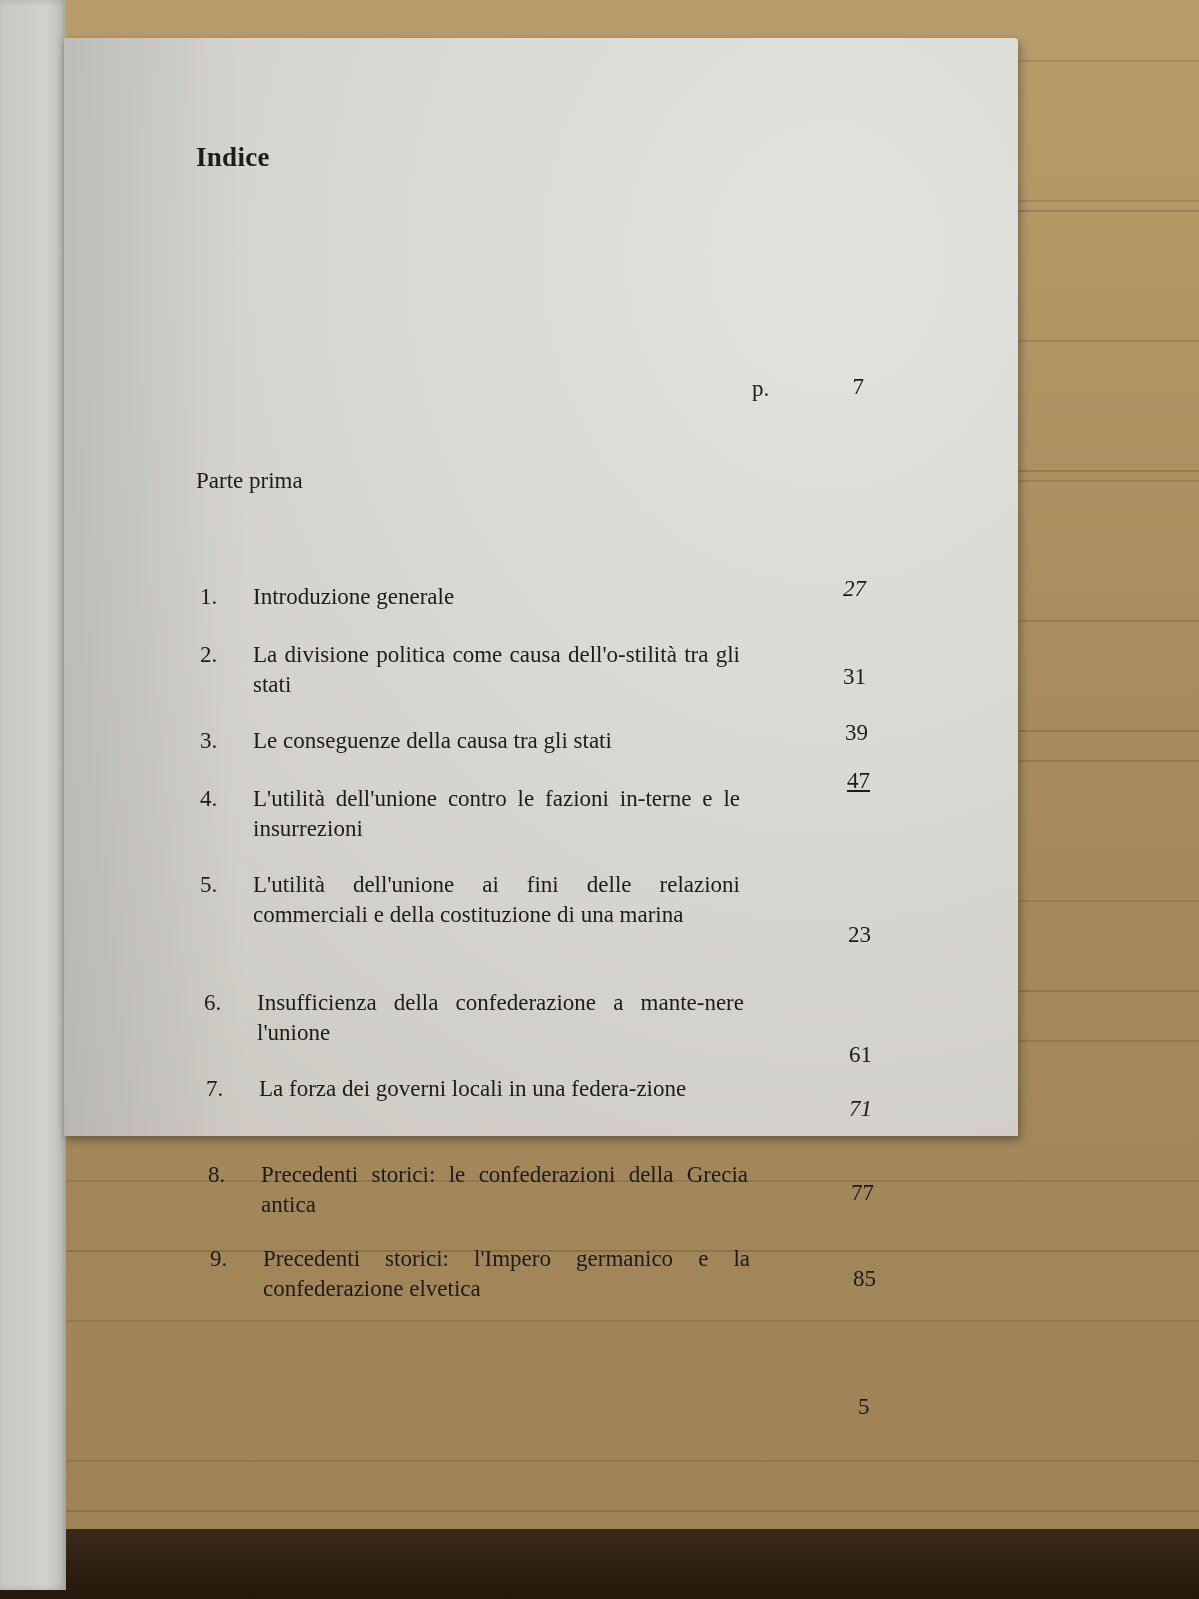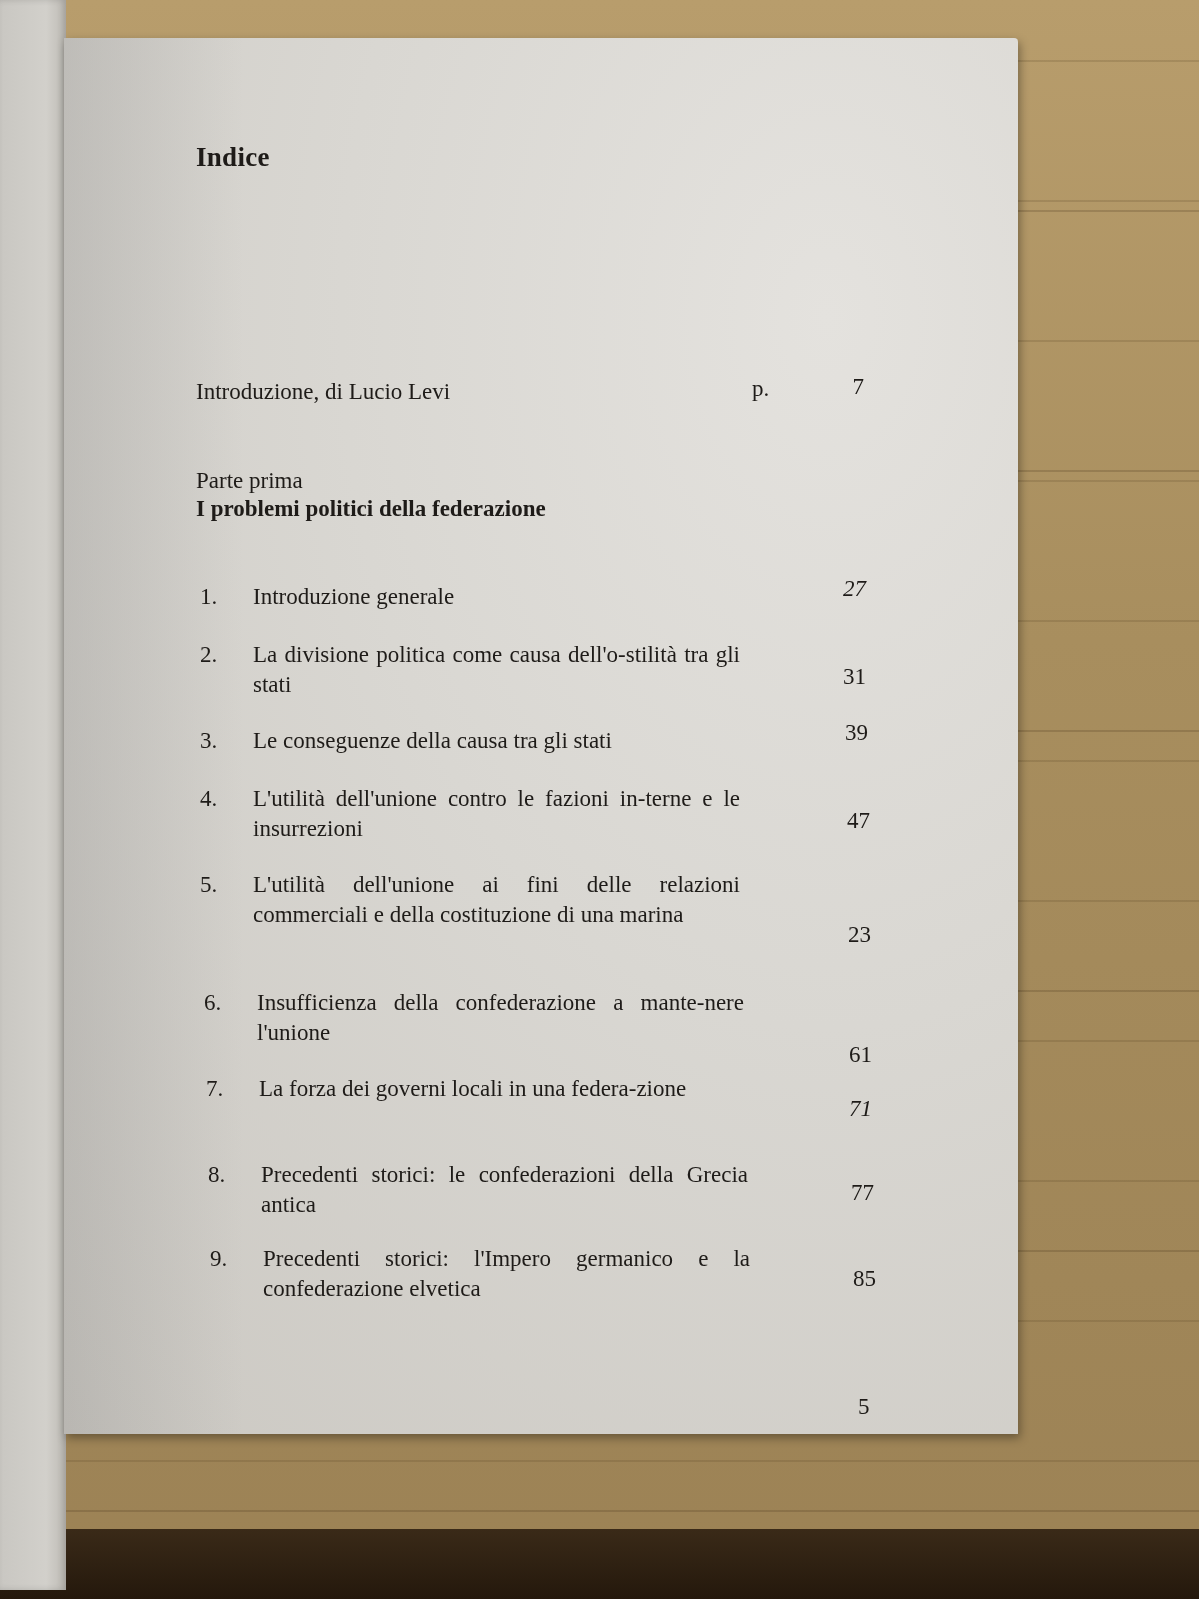--- a/index.html
+++ b/index.html
@@ -17,21 +17,21 @@
     .desk-shadow {
       position: absolute; left: 0; right: 0; bottom: 0; height: 70px;
       background: linear-gradient(180deg, #3a2a18 0%, #24180c 100%);
     }
     .left-page {
       position: absolute; left: 0; top: 0; width: 66px; height: 1590px;
       background: linear-gradient(90deg, #c9c7c2 0%, #d2d0cb 70%, #bdbab4 100%);
       box-shadow: inset -3px 0 6px rgba(0,0,0,0.15);
     }
     .page {
-      position: absolute; left: 64px; top: 38px; width: 954px; height: 1396px;
+      position: absolute; left: 64px; top: 38px; width: 954px; height: 1098px;
       background:
         radial-gradient(ellipse at 80% 20%, #e4e2de 0%, #d9d7d2 45%, #cbc8c2 100%);
       box-shadow: 2px 4px 10px rgba(0,0,0,0.35);
       border-top-right-radius: 4px;
     }
     .page::before {
       content: ""; position: absolute; left: 0; top: 0; bottom: 0; width: 180px;
       background: linear-gradient(90deg, rgba(120,120,120,0.22), rgba(120,120,120,0));
     }
     .content { position: absolute; left: 0; top: 0; right: 0; bottom: 0; color: #1e1b18; }
@@ -58,26 +58,24 @@
 <body>
 
 <div class="wood-grain"></div>
 <div class="desk-shadow"></div>
 <div class="left-page"></div>
 
 <div class="page">
   <div class="content">
     <div class="title">Indice</div>
 
-    <div class="row intro-row">Introduzione, di Lucio Levi</div>
     <div class="intro-p">p.</div>
     <div class="intro-num">7</div>
 
     <div class="part-label">Parte prima</div>
-    <div class="part-title">I problemi politici della federazione</div>
 
     <div class="entry" style="top:544px;">
       <span class="num">1.</span>
       <span class="text">Introduzione generale</span>
     </div>
     <div class="pnum" style="left:762px; top:538px;font-style:italic;">27</div>
 
     <div class="entry" style="top:602px;">
       <span class="num">2.</span>
       <span class="text">La divisione politica come causa dell'o-stilità tra gli stati</span>
@@ -87,21 +85,21 @@
     <div class="entry" style="top:688px;">
       <span class="num">3.</span>
       <span class="text">Le conseguenze della causa tra gli stati</span>
     </div>
     <div class="pnum" style="left:764px; top:682px;">39</div>
 
     <div class="entry" style="top:746px;">
       <span class="num">4.</span>
       <span class="text">L'utilità dell'unione contro le fazioni in-terne e le insurrezioni</span>
     </div>
-    <div class="pnum" style="left:766px; top:770px;">47</div>
+    <div class="pnum" style="left:766px; top:730px;text-decoration:underline;">47</div>
 
     <div class="entry" style="top:832px;">
       <span class="num">5.</span>
       <span class="text">L'utilità dell'unione ai fini delle relazioni commerciali e della costituzione di una marina</span>
     </div>
     <div class="pnum" style="left:767px; top:884px;">23</div>
 
     <div class="entry" style="top:950px; left:140px;">
       <span class="num">6.</span>
       <span class="text">Insufficienza della confederazione a mante-nere l'unione</span>

